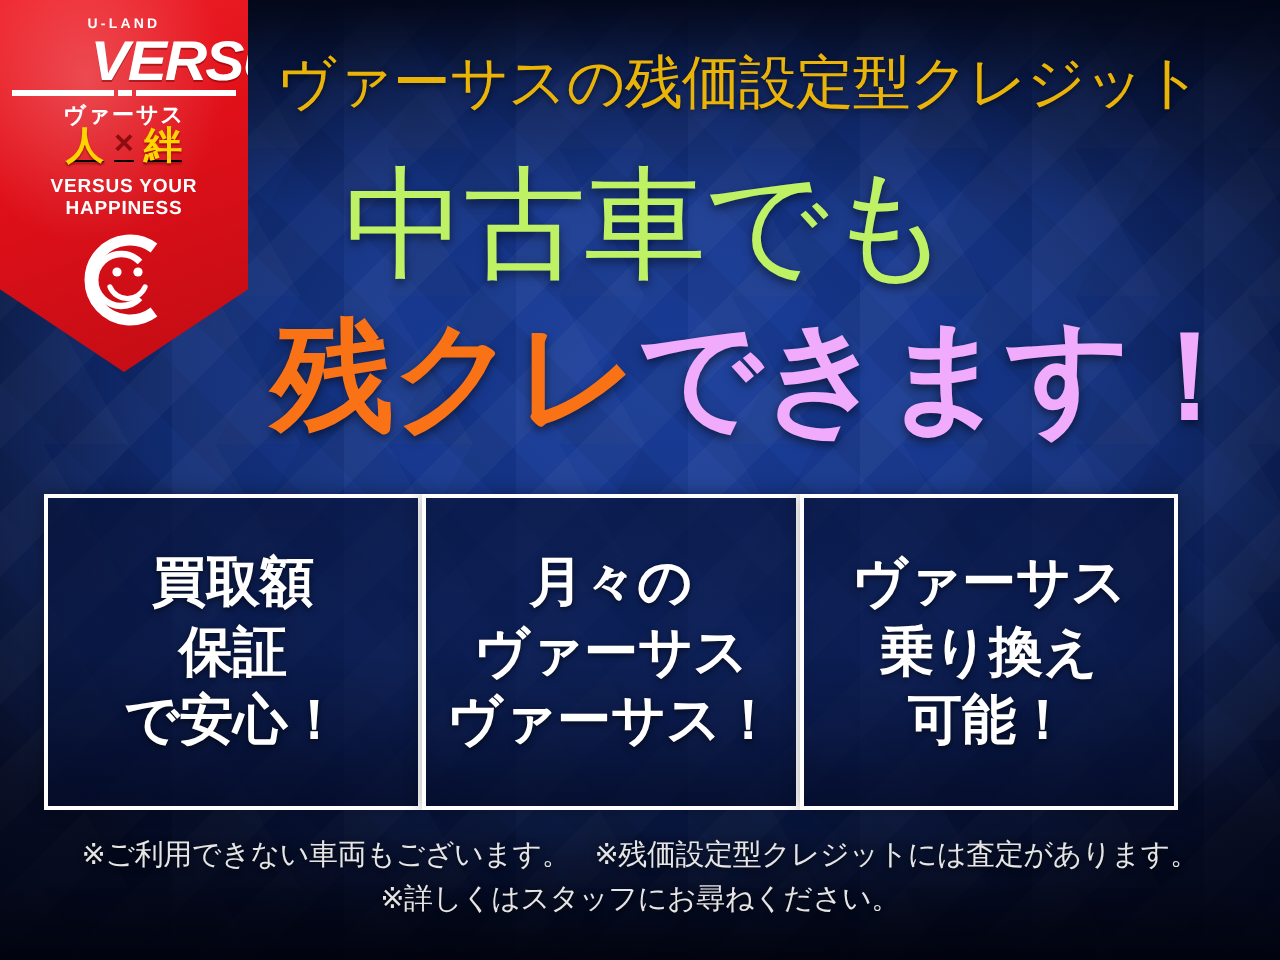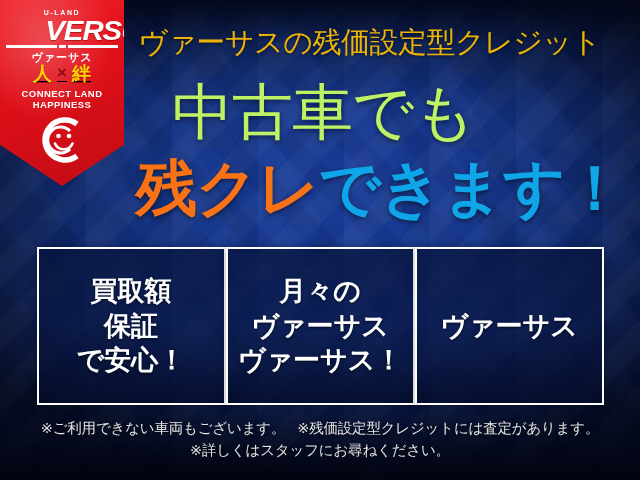--- a/index.html
+++ b/index.html
@@ -192,33 +192,33 @@
     font-weight: bold;
     line-height: 1;
     letter-spacing: -1px;
     white-space: nowrap;
   }
   .line-big2 .yellow {
     color: #f97316;
     text-shadow: 0 2px 5px rgba(0,0,0,.5);
   }
   .line-big2 .white {
-    color: #0ea5e9;
+    color: #f0abfc;
     text-shadow: 0 2px 5px rgba(0,0,0,.5);
   }
 
   
   .boxes {
     position: absolute;
     left: 22px;
     top: 247px;
     width: 596px;
     height: 158px;
     display: flex;
-    justify-content: center;
+    justify-content: flex-start;
     border-radius: 16px;
   }
   .fbox {
     position: relative;
     width: 189px;
     height: 158px;
     border: 2px solid #ffffff;
     background: linear-gradient(180deg, rgba(6,17,56,.72) 0%, rgba(8,22,66,.66) 50%, rgba(4,12,42,.78) 100%);
     box-sizing: border-box;
     display: flex;
@@ -279,21 +279,21 @@
       <i></i>
     </div>
 
     <div class="versus-jp">ヴァーサス</div>
 
     <div class="hito-kizuna">
       <span class="k">人</span><span class="x">×</span><span class="k">絆</span>
     </div>
 
     <div class="connect">
-      <span>CONNECT LAND</span><br>
+      <span>VERSUS YOUR</span><br>
       <span>HAPPINESS</span>
     </div>
 
     <svg class="c-mark" viewBox="0 0 56 56">
       <path d="M43,12 A20,20 0 1 0 43,44" fill="none" stroke="#ffffff" stroke-width="5.5" stroke-linecap="butt"></path>
       <path d="M36,19 A13,13 0 1 0 36,37" fill="none" stroke="#ffffff" stroke-width="3.2" stroke-linecap="butt"></path>
       <circle cx="24.5" cy="24" r="2.3" fill="#ffffff"></circle>
       <circle cx="35" cy="24" r="2.3" fill="#ffffff"></circle>
       <path d="M21,31.5 A9.5,9.5 0 0 0 38.5,31.5" fill="none" stroke="#ffffff" stroke-width="2.6" stroke-linecap="round"></path>
     </svg>
@@ -316,20 +316,22 @@
     </div>
 
     <div class="fbox">
       <span>月々の</span>
       <span>ヴァーサス</span>
       <span>ヴァーサス！</span>
     </div>
 
     <div class="fbox">
       <span>ヴァーサス</span>
+      <span>乗り換え</span>
+      <span>可能！</span>
     </div>
 
   </div>
 
   <div class="notes">
     <span class="row">
       <span>※ご利用できない車両もございます。</span><span class="gap"></span><span>※残価設定型クレジットには査定があります。</span>
     </span>
     <span class="row">
       <span>※詳しくはスタッフにお尋ねください。</span>

